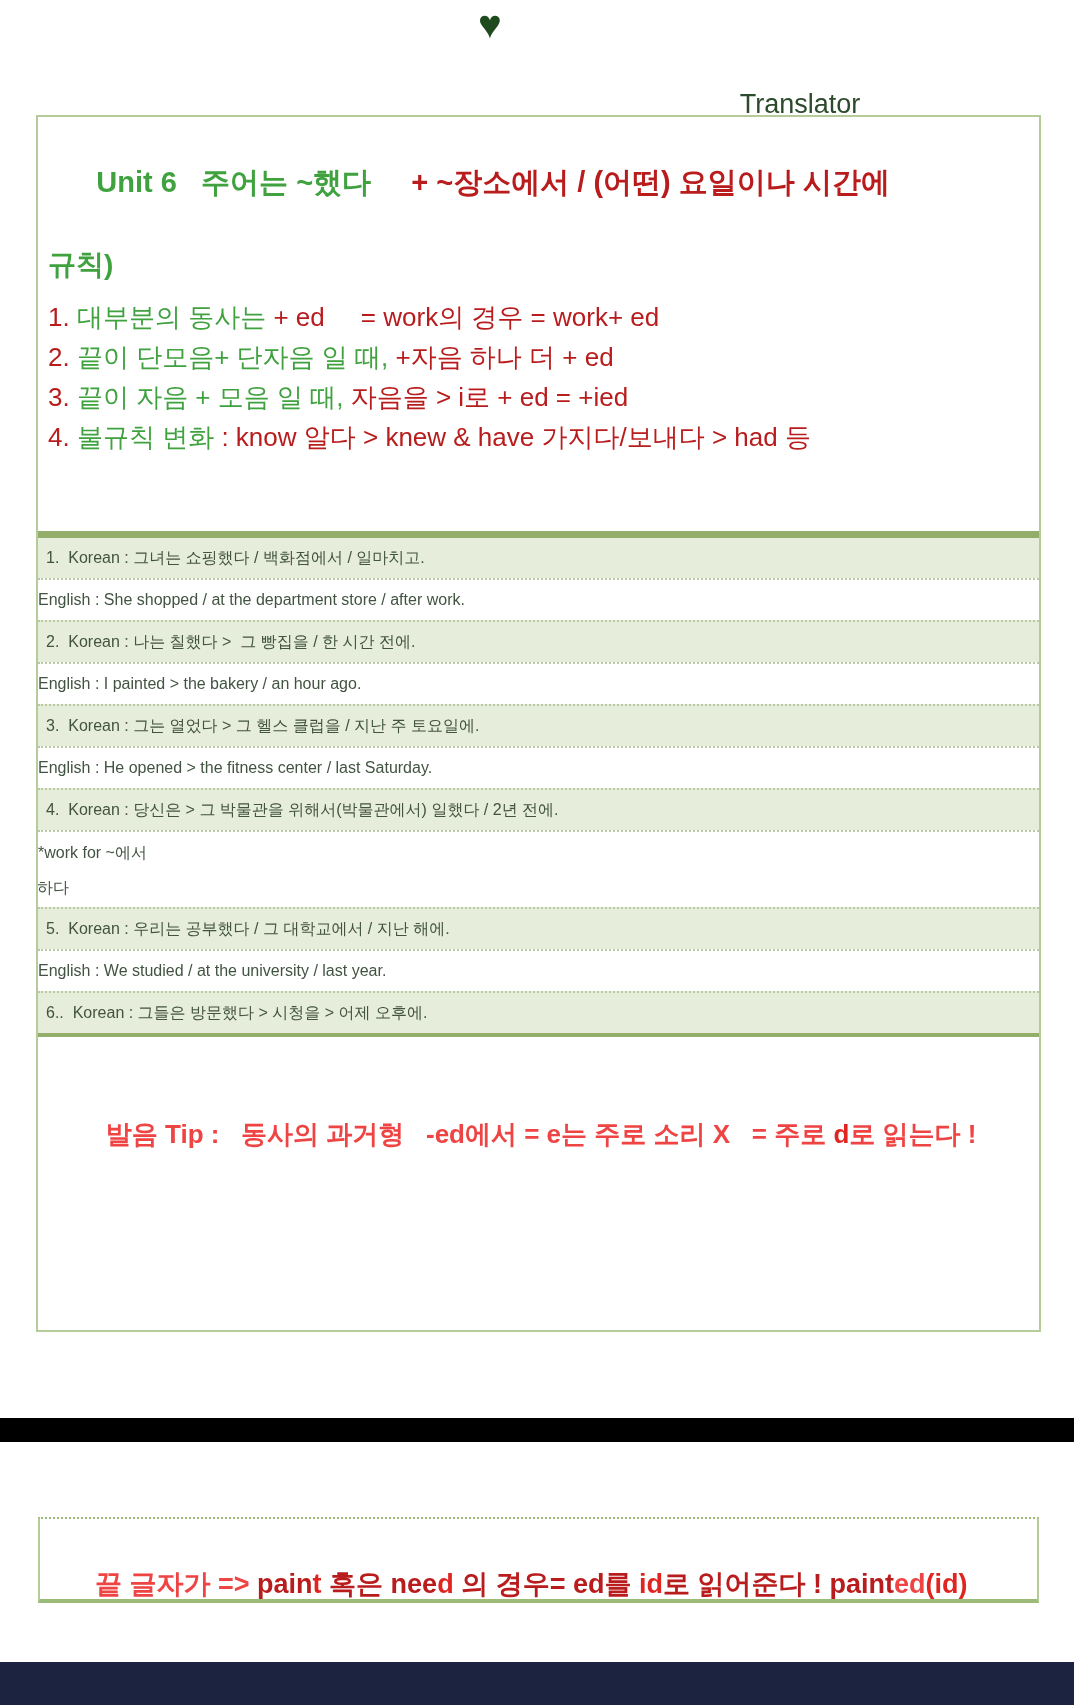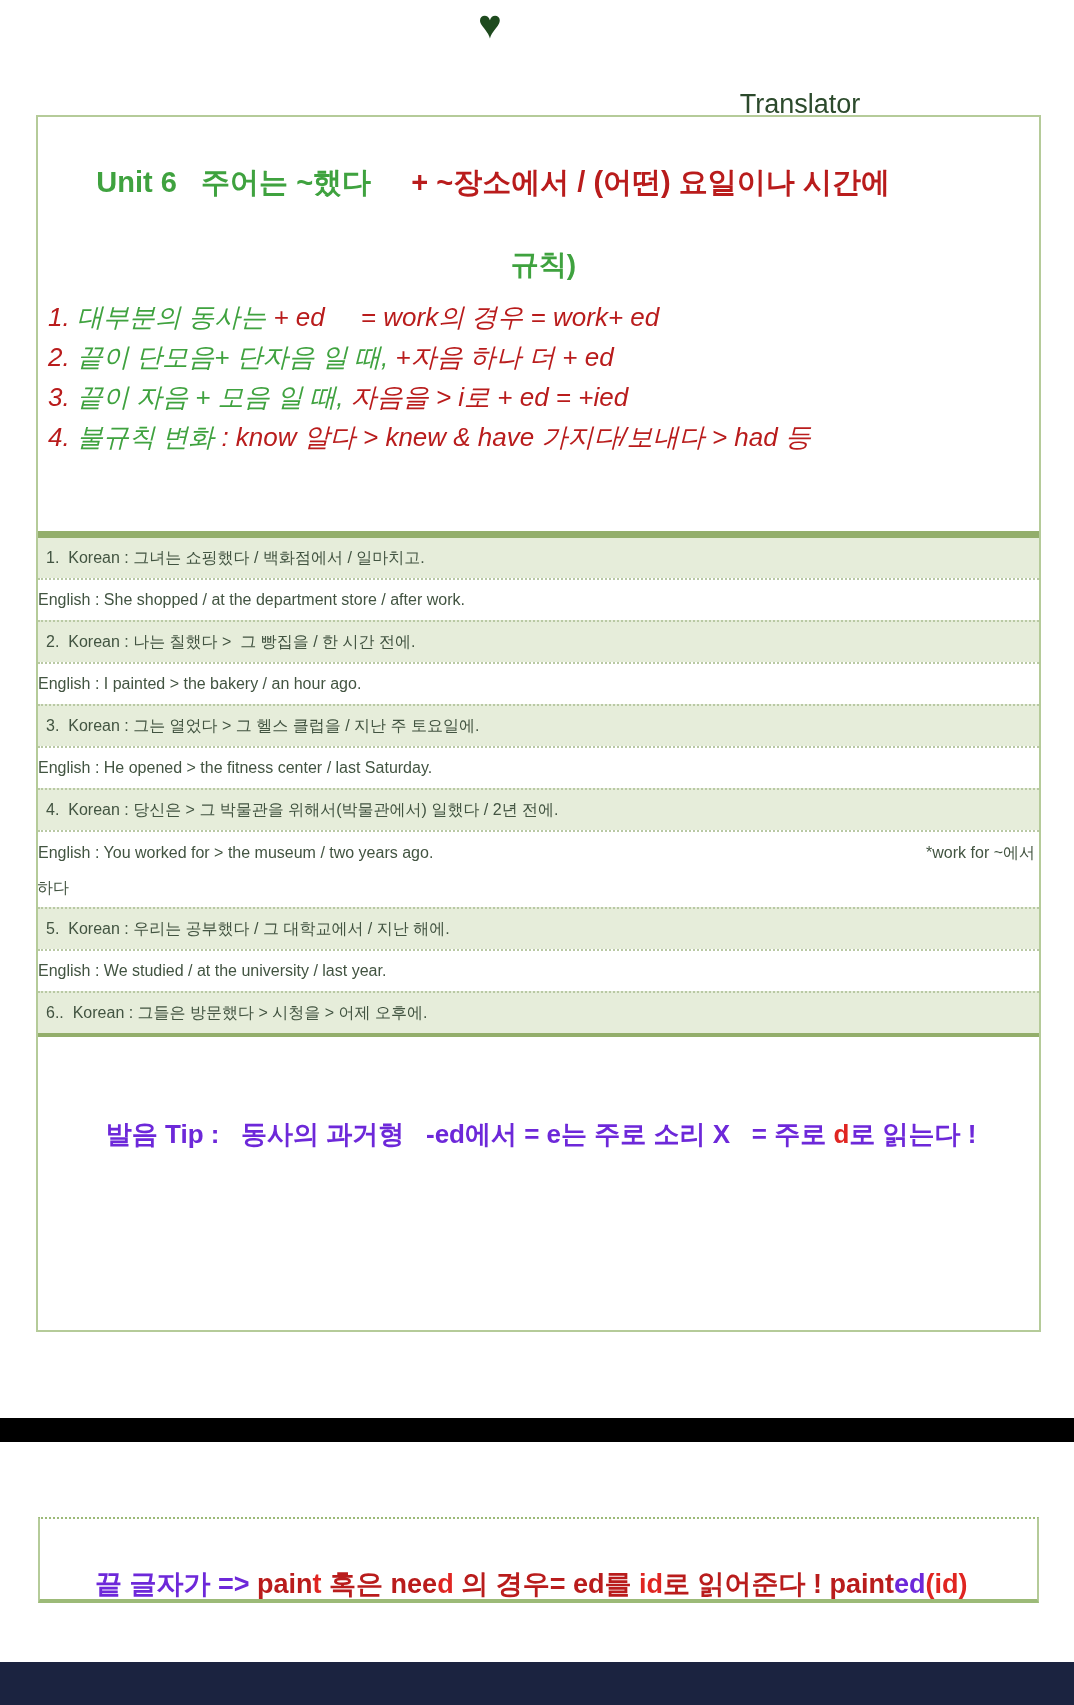--- a/index.html
+++ b/index.html
@@ -12,39 +12,39 @@
   .translator{position:absolute;right:34px;top:58px;font-size:27px;color:#2c4a2c;}
   .translator .blank{letter-spacing:0px;color:#2c4a2c;font-weight:400;}
 
   
   .unit-box{position:absolute;left:36px;top:115px;width:1001px;height:1213px;
             border:2px solid #b5cb99;background:#ffffff;overflow:hidden;}
   .g{color:#3fa23f;}
   .k{color:#b91c1c;}
   .title{margin:8px 0 0 10px;font-size:29px;font-weight:700;line-height:38px;}
   .sec{margin:48px 0 0 10px;font-size:28px;font-weight:700;line-height:36px;}
-  .rules-label{margin:8px 0 0 10px;font-size:28px;font-weight:700;line-height:36px;text-align:center;}
-  .rules{margin:14px 16px 0 10px;font-size:26px;font-style:italic;}
+  .rules-label{margin:8px 0 0 10px;font-size:28px;font-weight:700;line-height:36px;}
+  .rules{margin:14px 16px 0 10px;font-size:26px;}
   .rule{line-height:40px;}
   .band{margin-top:74px;height:7px;background:#93ae6b;}
   .band2{height:4px;background:#93ae6b;}
 
   
   .rows{font-size:16px;color:#425441;}
   .row{line-height:40px;min-height:40px;}
   .row + .row{border-top:2px dotted #b9c9a4;}
   .row.kr{background:#e6edda;padding-left:8px;}
   .row.en{background:#ffffff;}
   .row.en4 .l1{display:flex;justify-content:space-between;padding-right:4px;line-height:36px;padding-top:3px;}
   .row.en4 .l2{line-height:34px;margin-left:-17px;padding-bottom:2px;}
 
   
   .tip{margin:36px 10px 0 10px;font-size:26px;font-weight:700;}
   .tip .line{line-height:41px;}
-  .b{color:#6d28d9;}
+  .b{color:#ef4444;}
   .r{color:#e02521;}
 
   
   .black-bar{position:absolute;left:0;top:1418px;width:1074px;height:24px;background:#000000;}
   .ending-box{position:absolute;left:38px;top:1517px;width:997px;height:80px;background:#ffffff;
               border-left:2px solid #b5cb99;border-right:2px solid #b5cb99;
               border-top:2px dotted #9cba78;border-bottom:4px solid #9cba78;}
   .ending-line{margin:8px 0 0 10px;font-size:27px;font-weight:700;line-height:38px;}
   .footer-bar{position:absolute;left:0;top:1662px;width:1074px;height:43px;background:#1b2340;}
 </style>
@@ -82,21 +82,20 @@
     <div class="rows">
       <div class="row kr pre">1.  Korean : 그녀는 쇼핑했다 / 백화점에서 / 일마치고.</div>
       <div class="row en pre">English : She shopped / at the department store / after work.</div>
       <div class="row kr pre">2.  Korean : 나는 칠했다 &gt;  그 빵집을 / 한 시간 전에.</div>
       <div class="row en pre">English : I painted &gt; the bakery / an hour ago.</div>
       <div class="row kr pre">3.  Korean : 그는 열었다 &gt; 그 헬스 클럽을 / 지난 주 토요일에.</div>
       <div class="row en pre">English : He opened &gt; the fitness center / last Saturday.</div>
       <div class="row kr pre">4.  Korean : 당신은 &gt; 그 박물관을 위해서(박물관에서) 일했다 / 2년 전에.</div>
       <div class="row en en4">
         <div class="l1 pre">
-          <span>English : You worked for &gt; the museum / two years ago.</span>
           <span>*work for ~에서</span>
         </div>
         <div class="l2 pre">일하다</div>
       </div>
       <div class="row kr pre">5.  Korean : 우리는 공부했다 / 그 대학교에서 / 지난 해에.</div>
       <div class="row en pre">English : We studied / at the university / last year.</div>
       <div class="row kr pre">6..  Korean : 그들은 방문했다 &gt; 시청을 &gt; 어제 오후에.</div>
     </div>
 
     <div class="band2"></div>

